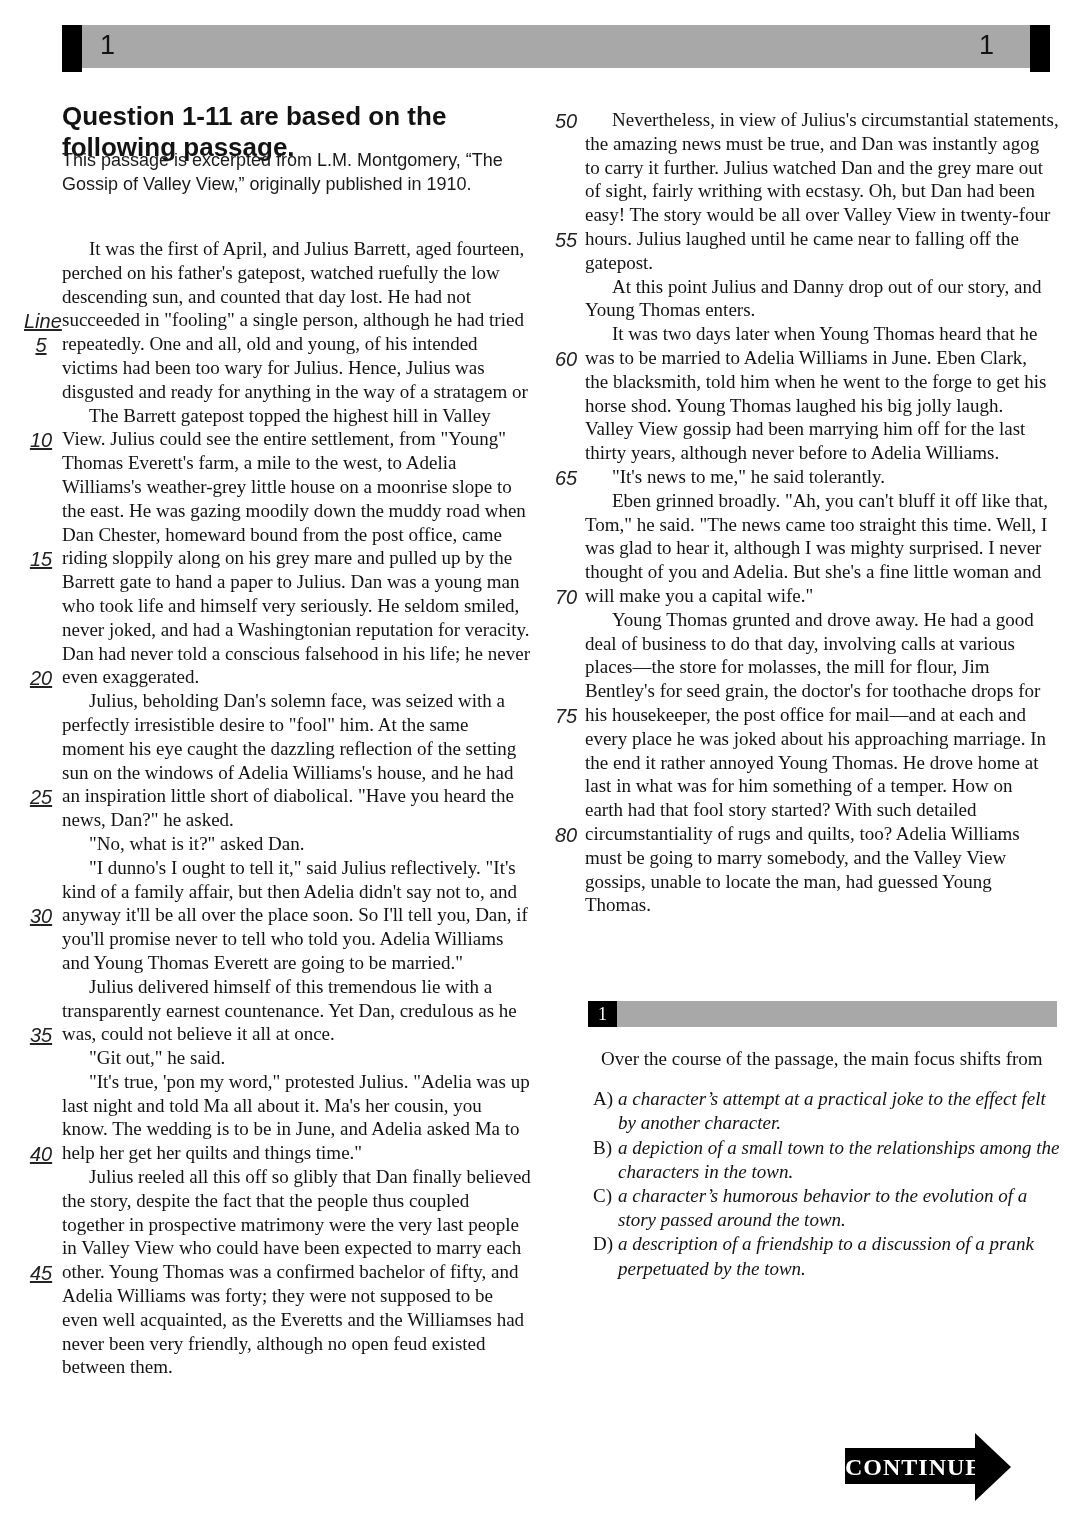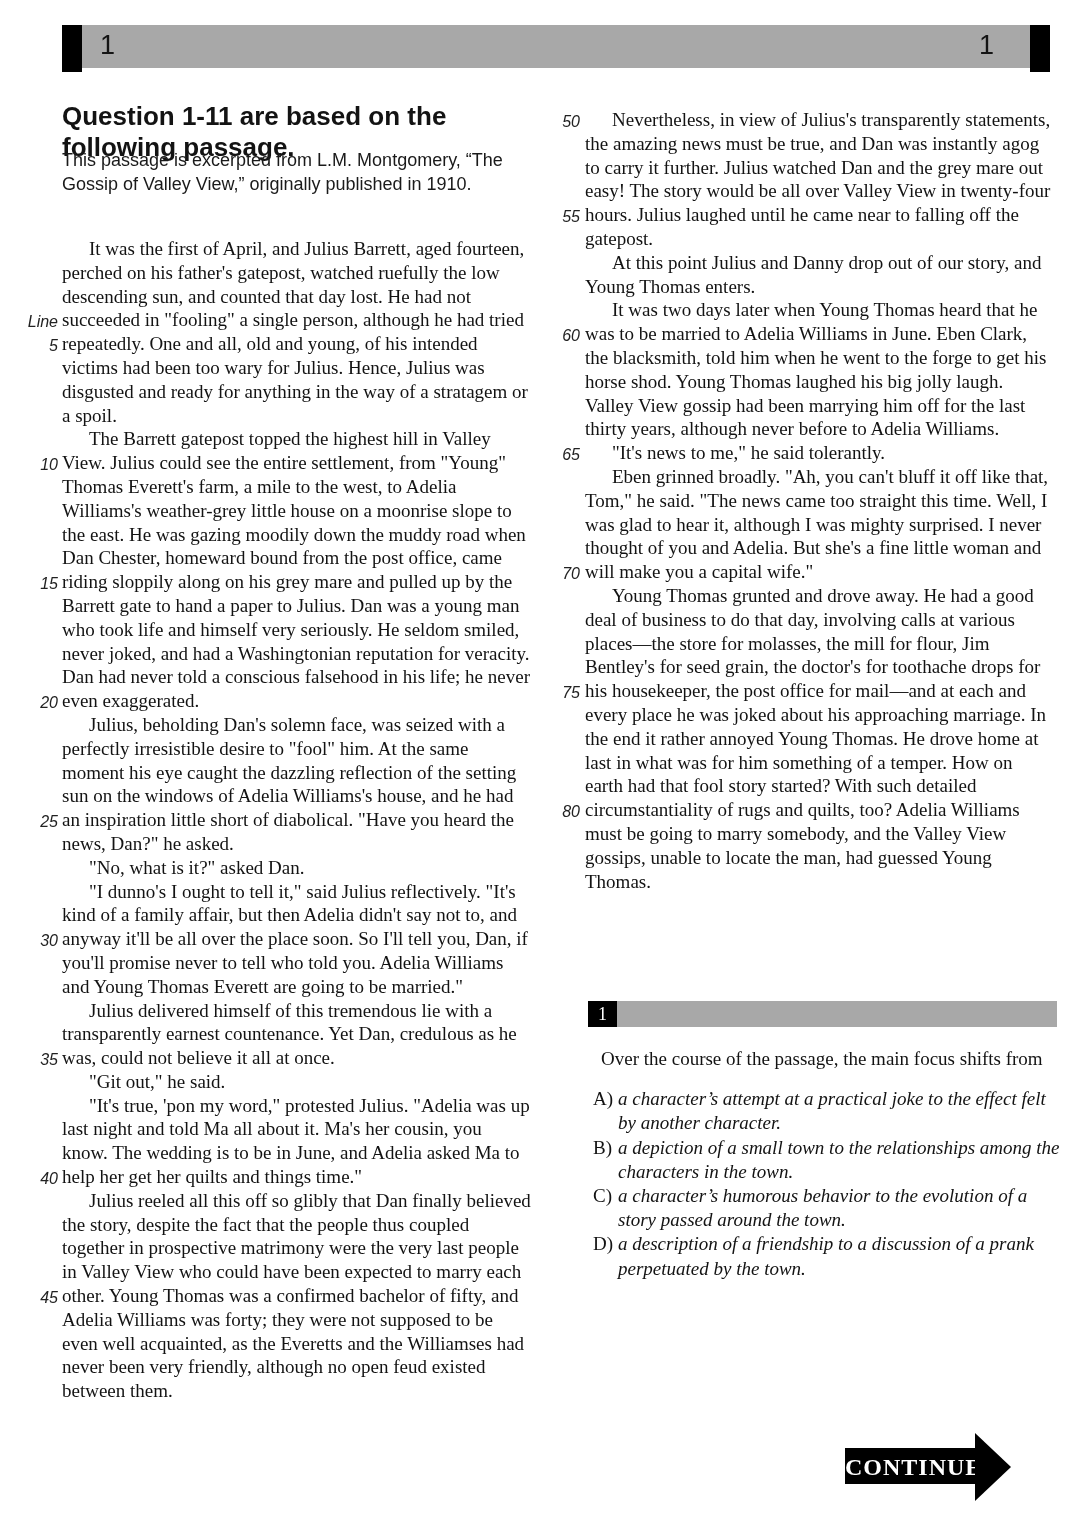--- a/index.html
+++ b/index.html
@@ -18,22 +18,22 @@
         font-family:"Liberation Sans",sans-serif;font-weight:bold;font-size:26px;color:#131313;}
   .passage-src{position:absolute;left:62px;top:149px;width:478px;
         font-family:"Liberation Sans",sans-serif;font-size:18px;line-height:23.5px;color:#1a1a1a;}
   
   .col{position:absolute;font-size:19px;line-height:23.8px;color:#131313;}
   .col-left{left:62px;top:237px;width:497px;}
   .col-right{left:585px;top:108px;width:492px;}
   .pline{position:relative;white-space:nowrap;}
   .pline.ind{padding-left:27px;}
   .lnum{position:absolute;top:2px;font-family:"Liberation Sans",sans-serif;font-style:italic;
-        font-size:16px;text-align:right;color:#222;}
-  .col-left .lnum{left:-38px;width:34px;}
+        font-size:20px;text-align:center;color:#222;}
+  .col-left .lnum{left:-38px;width:34px;text-decoration:underline;}
   .col-right .lnum{left:-33px;width:28px;}
   
   .qbar{position:absolute;left:588px;top:1001px;width:469px;height:26px;background:#a8a8a8;}
   .qnumbox{position:absolute;left:0;top:0;width:29px;height:26px;background:#000;color:#fff;
         text-align:center;font-family:"Liberation Serif",serif;font-size:18px;line-height:26px;}
   .qtext{position:absolute;left:585px;top:1031px;width:482px;font-size:19px;line-height:24.2px;color:#131313;}
   .stem{margin:16px;}
   .choice{display:flex;margin-left:8px;}
   .choice-label{flex:none;width:25px;}
   .choice-text{flex:1;font-style:italic;}
@@ -62,21 +62,20 @@
   <div class="passage-src">This passage is excerpted from L.M. Montgomery, “The Gossip of Valley View,” originally published in 1910.</div>
 
   <div class="col col-left" id="col-left">
       <div class="pline ind"><span>It was the first of April, and Julius Barrett, aged fourteen,</span></div>
       <div class="pline"><span>perched on his father's gatepost, watched ruefully the low</span></div>
       <div class="pline"><span>descending sun, and counted that day lost. He had not</span></div>
       <div class="pline"><span class="lnum">Line</span><span>succeeded in "fooling" a single person, although he had tried</span></div>
       <div class="pline"><span class="lnum">5</span><span>repeatedly. One and all, old and young, of his intended</span></div>
       <div class="pline"><span>victims had been too wary for Julius. Hence, Julius was</span></div>
       <div class="pline"><span>disgusted and ready for anything in the way of a stratagem or</span></div>
-      <div class="pline"><span>a spoil.</span></div>
       <div class="pline ind"><span>The Barrett gatepost topped the highest hill in Valley</span></div>
       <div class="pline"><span class="lnum">10</span><span>View. Julius could see the entire settlement, from "Young"</span></div>
       <div class="pline"><span>Thomas Everett's farm, a mile to the west, to Adelia</span></div>
       <div class="pline"><span>Williams's weather-grey little house on a moonrise slope to</span></div>
       <div class="pline"><span>the east. He was gazing moodily down the muddy road when</span></div>
       <div class="pline"><span>Dan Chester, homeward bound from the post office, came</span></div>
       <div class="pline"><span class="lnum">15</span><span>riding sloppily along on his grey mare and pulled up by the</span></div>
       <div class="pline"><span>Barrett gate to hand a paper to Julius. Dan was a young man</span></div>
       <div class="pline"><span>who took life and himself very seriously. He seldom smiled,</span></div>
       <div class="pline"><span>never joked, and had a Washingtonian reputation for veracity.</span></div>
@@ -106,23 +105,24 @@
       <div class="pline"><span>the story, despite the fact that the people thus coupled</span></div>
       <div class="pline"><span>together in prospective matrimony were the very last people</span></div>
       <div class="pline"><span>in Valley View who could have been expected to marry each</span></div>
       <div class="pline"><span class="lnum">45</span><span>other. Young Thomas was a confirmed bachelor of fifty, and</span></div>
       <div class="pline"><span>Adelia Williams was forty; they were not supposed to be</span></div>
       <div class="pline"><span>even well acquainted, as the Everetts and the Williamses had</span></div>
       <div class="pline"><span>never been very friendly, although no open feud existed</span></div>
       <div class="pline"><span>between them.</span></div>
     </div>
   <div class="col col-right" id="col-right">
-      <div class="pline ind"><span class="lnum">50</span><span>Nevertheless, in view of Julius's transparently statements,</span></div>
+      <div class="pline ind"><span class="lnum">50</span><span>Nevertheless, in view of Julius's circumstantial statements,</span></div>
       <div class="pline"><span>the amazing news must be true, and Dan was instantly agog</span></div>
       <div class="pline"><span>to carry it further. Julius watched Dan and the grey mare out</span></div>
+      <div class="pline"><span>of sight, fairly writhing with ecstasy. Oh, but Dan had been</span></div>
       <div class="pline"><span>easy! The story would be all over Valley View in twenty-four</span></div>
       <div class="pline"><span class="lnum">55</span><span>hours. Julius laughed until he came near to falling off the</span></div>
       <div class="pline"><span>gatepost.</span></div>
       <div class="pline ind"><span>At this point Julius and Danny drop out of our story, and</span></div>
       <div class="pline"><span>Young Thomas enters.</span></div>
       <div class="pline ind"><span>It was two days later when Young Thomas heard that he</span></div>
       <div class="pline"><span class="lnum">60</span><span>was to be married to Adelia Williams in June. Eben Clark,</span></div>
       <div class="pline"><span>the blacksmith, told him when he went to the forge to get his</span></div>
       <div class="pline"><span>horse shod. Young Thomas laughed his big jolly laugh.</span></div>
       <div class="pline"><span>Valley View gossip had been marrying him off for the last</span></div>

